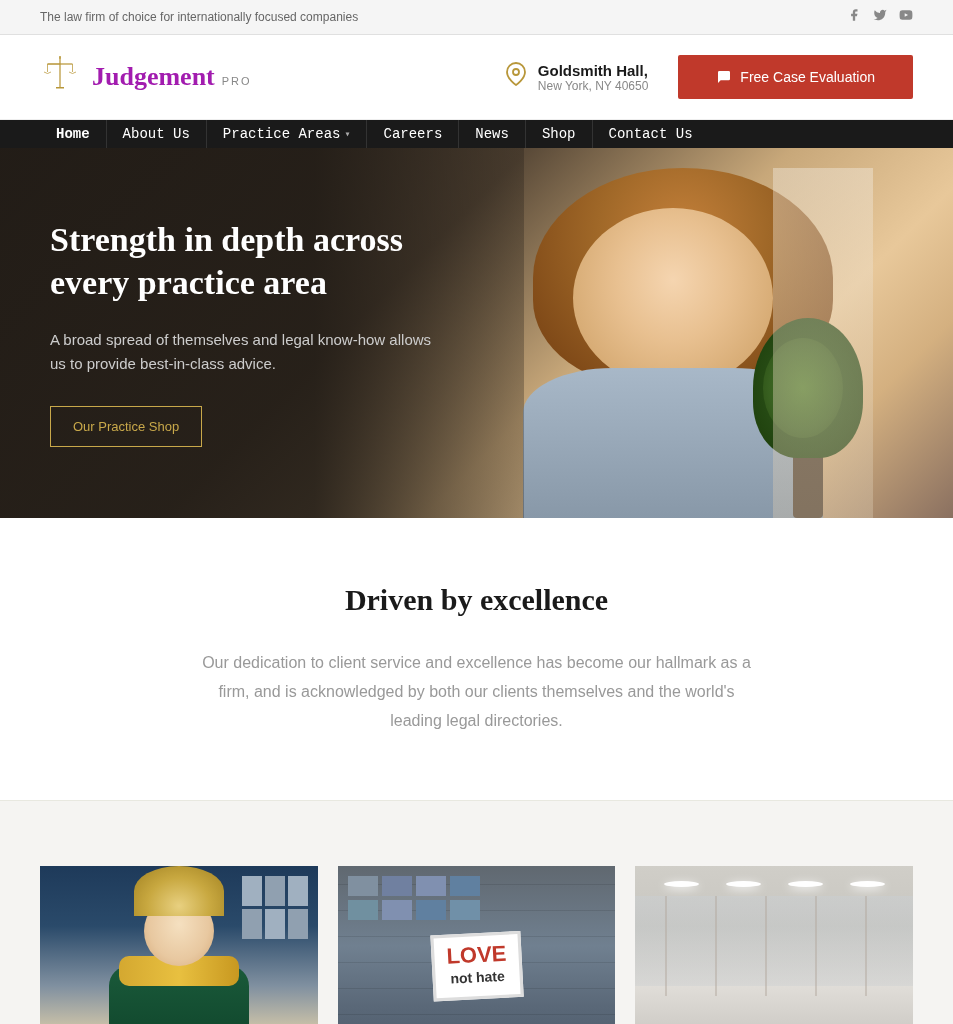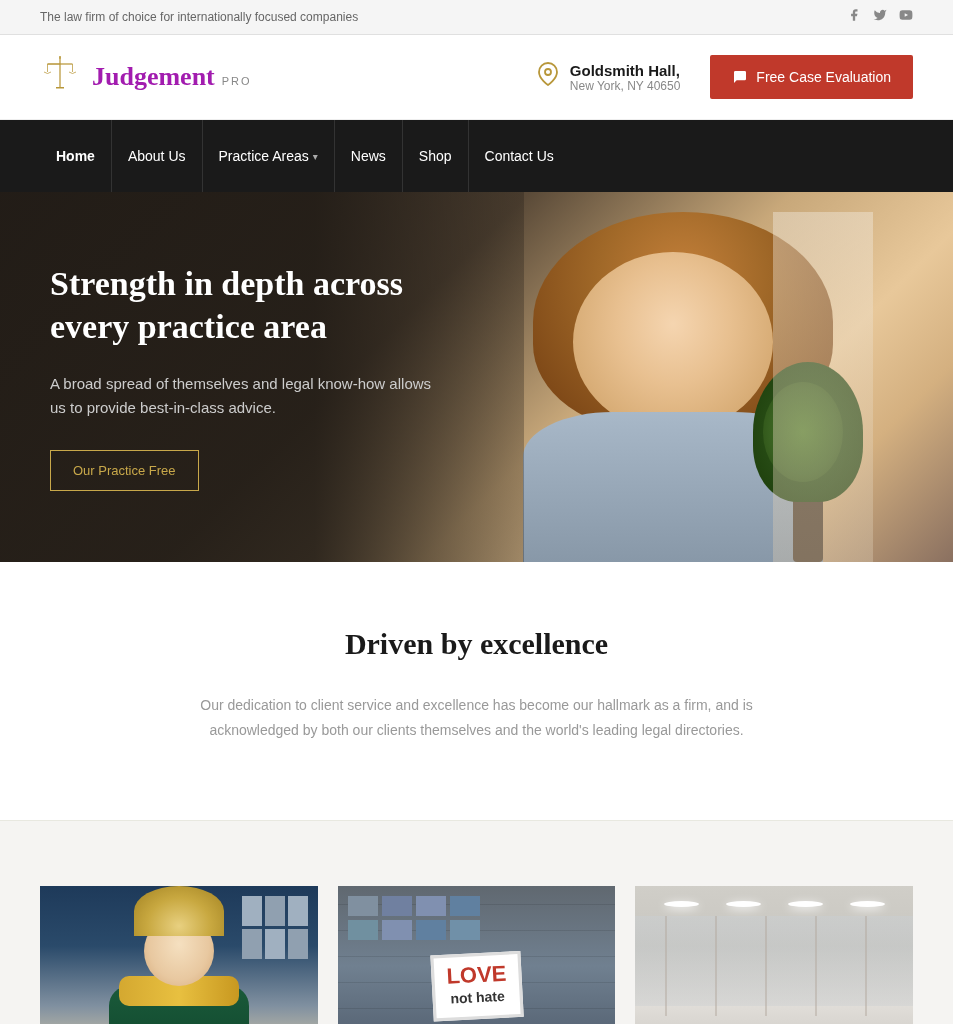--- a/index.html
+++ b/index.html
@@ -35,43 +35,43 @@
     .contact-item { display: flex; align-items: center; gap: 10px; }
     .contact-icon { font-size: 22px; color: #b8973a; }
     .contact-details { display: flex; flex-direction: column; }
     .contact-main { font-size: 15px; font-weight: 700; color: #1a1a1a; font-family: Arial, sans-serif; }
     .contact-sub { font-size: 12px; color: #888; font-family: Arial, sans-serif; }
 
     .cta-button {
       background: #c0392b;
       color: #fff;
       border: none;
-      padding: 14px 22px;
+      padding: 14px 38px;
       font-size: 14px;
       font-family: Arial, sans-serif;
       cursor: pointer;
       display: flex;
       align-items: center;
       gap: 8px;
       border-radius: 2px;
       white-space: nowrap;
     }
 
     
     .nav {
       background: #1a1a1a;
       padding: 0 40px;
       display: flex;
       align-items: center;
     }
     .nav-item {
       color: #fff;
-      font-family: Liberation Sans, sans-serif;
+      font-family: Liberation Mono, monospace;
       font-size: 14px;
-      padding: 28px 16px;
+      padding: 6px 16px;
       cursor: pointer;
       display: flex;
       align-items: center;
       gap: 4px;
       border-right: 1px solid #333;
       text-decoration: none;
     }
     .nav-item:first-child { border-left: none; }
     .nav-item.active { color: #fff; font-weight: bold; }
     .nav-dropdown-arrow { font-size: 10px; color: #aaa; }
@@ -129,26 +129,26 @@
       padding: 65px 40px;
       text-align: center;
     }
     .section-title {
       font-size: 30px;
       font-family: Georgia, serif;
       color: #1a1a1a;
       margin-bottom: 32px;
     }
     .section-text {
-      font-size: 14px;
+      font-size: 16px;
       color: #999;
       font-family: Arial, sans-serif;
       line-height: 1.8;
       max-width: 560px;
-      margin: 12px auto;
+      margin: 0 auto;
     }
 
     
     .practice-section {
       background: #f5f4f2;
       padding: 65px 40px 30px;
       text-align: center;
     }
     .practice-section .section-title { margin-bottom: 40px; }
 
@@ -247,20 +247,23 @@
     <span>Home</span>
   </a>
   <a class="nav-item">
     <span>About Us</span>
   </a>
   <a class="nav-item">
     <span>Practice Areas</span>
     <span class="nav-dropdown-arrow">▾</span>
   </a>
   <a class="nav-item">
+    <span>Careers</span>
+  </a>
+  <a class="nav-item">
     <span>News</span>
   </a>
   <a class="nav-item">
     <span>Shop</span>
   </a>
   <a class="nav-item" style="border-right:none;">
     <span>Contact Us</span>
   </a>
 </nav>
 
@@ -284,21 +287,21 @@
 
       <div style="position:absolute;top:0;right:0;width:100px;height:100%;background:linear-gradient(180deg, #f5f0e8 0%, #e8d8c0 50%, #d8c8b0 100%);opacity:0.4;"></div>
     </div>
   </div>
 
   <div class="hero-overlay">
     <div class="hero-content">
       <h1 class="hero-title">Strength in depth across every practice area</h1>
       <p class="hero-subtitle">A broad spread of themselves and legal know-how allows us to provide best-in-class advice.</p>
       <button class="hero-btn">
-        <span>Our Practice Free</span>
+        <span>Our Practice Shop</span>
       </button>
     </div>
   </div>
 </div>
 
 <div class="excellence-section">
   <h2 class="section-title">Driven by excellence</h2>
   <p class="section-text">Our dedication to client service and excellence has become our hallmark as a firm, and is acknowledged by both our clients themselves and the world's leading legal directories.</p>
 </div>
 

